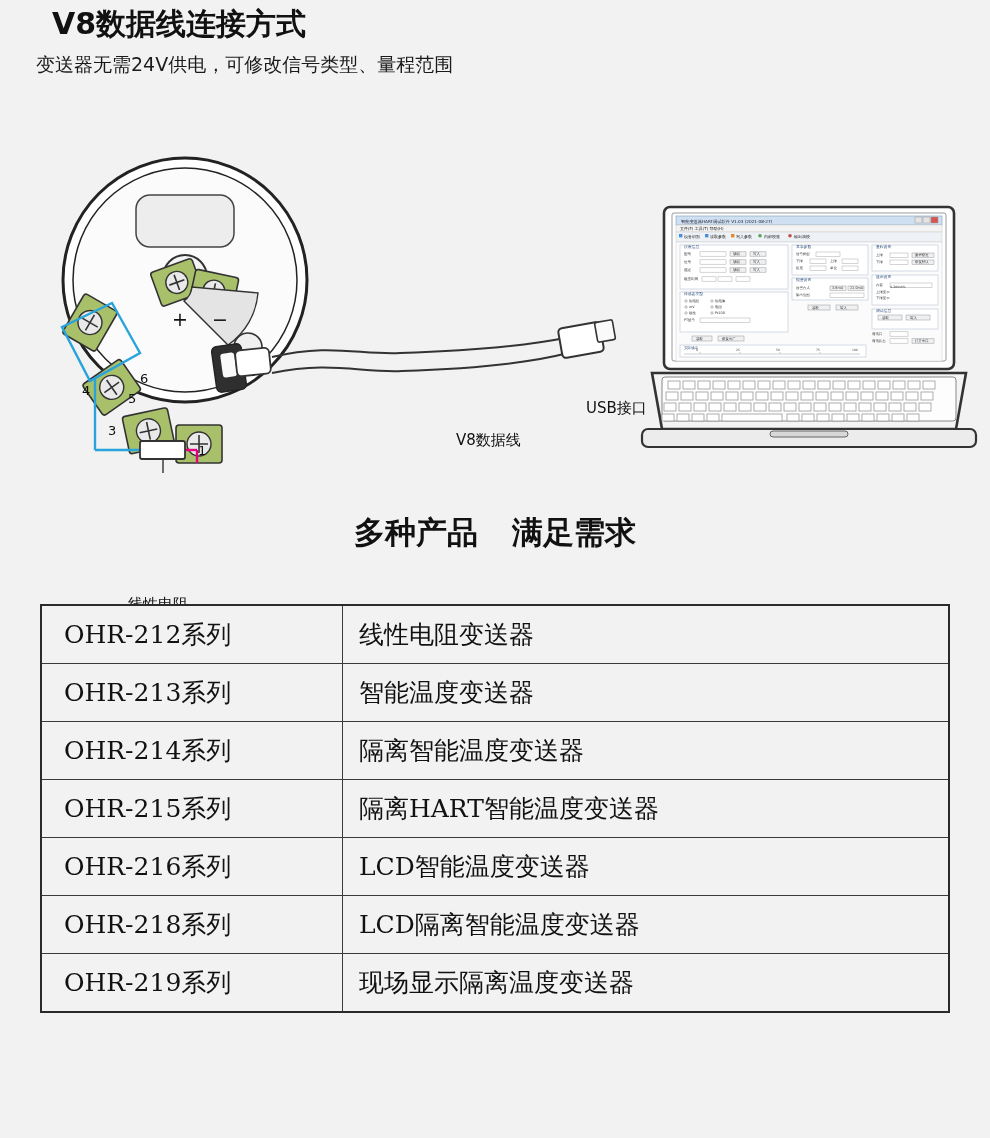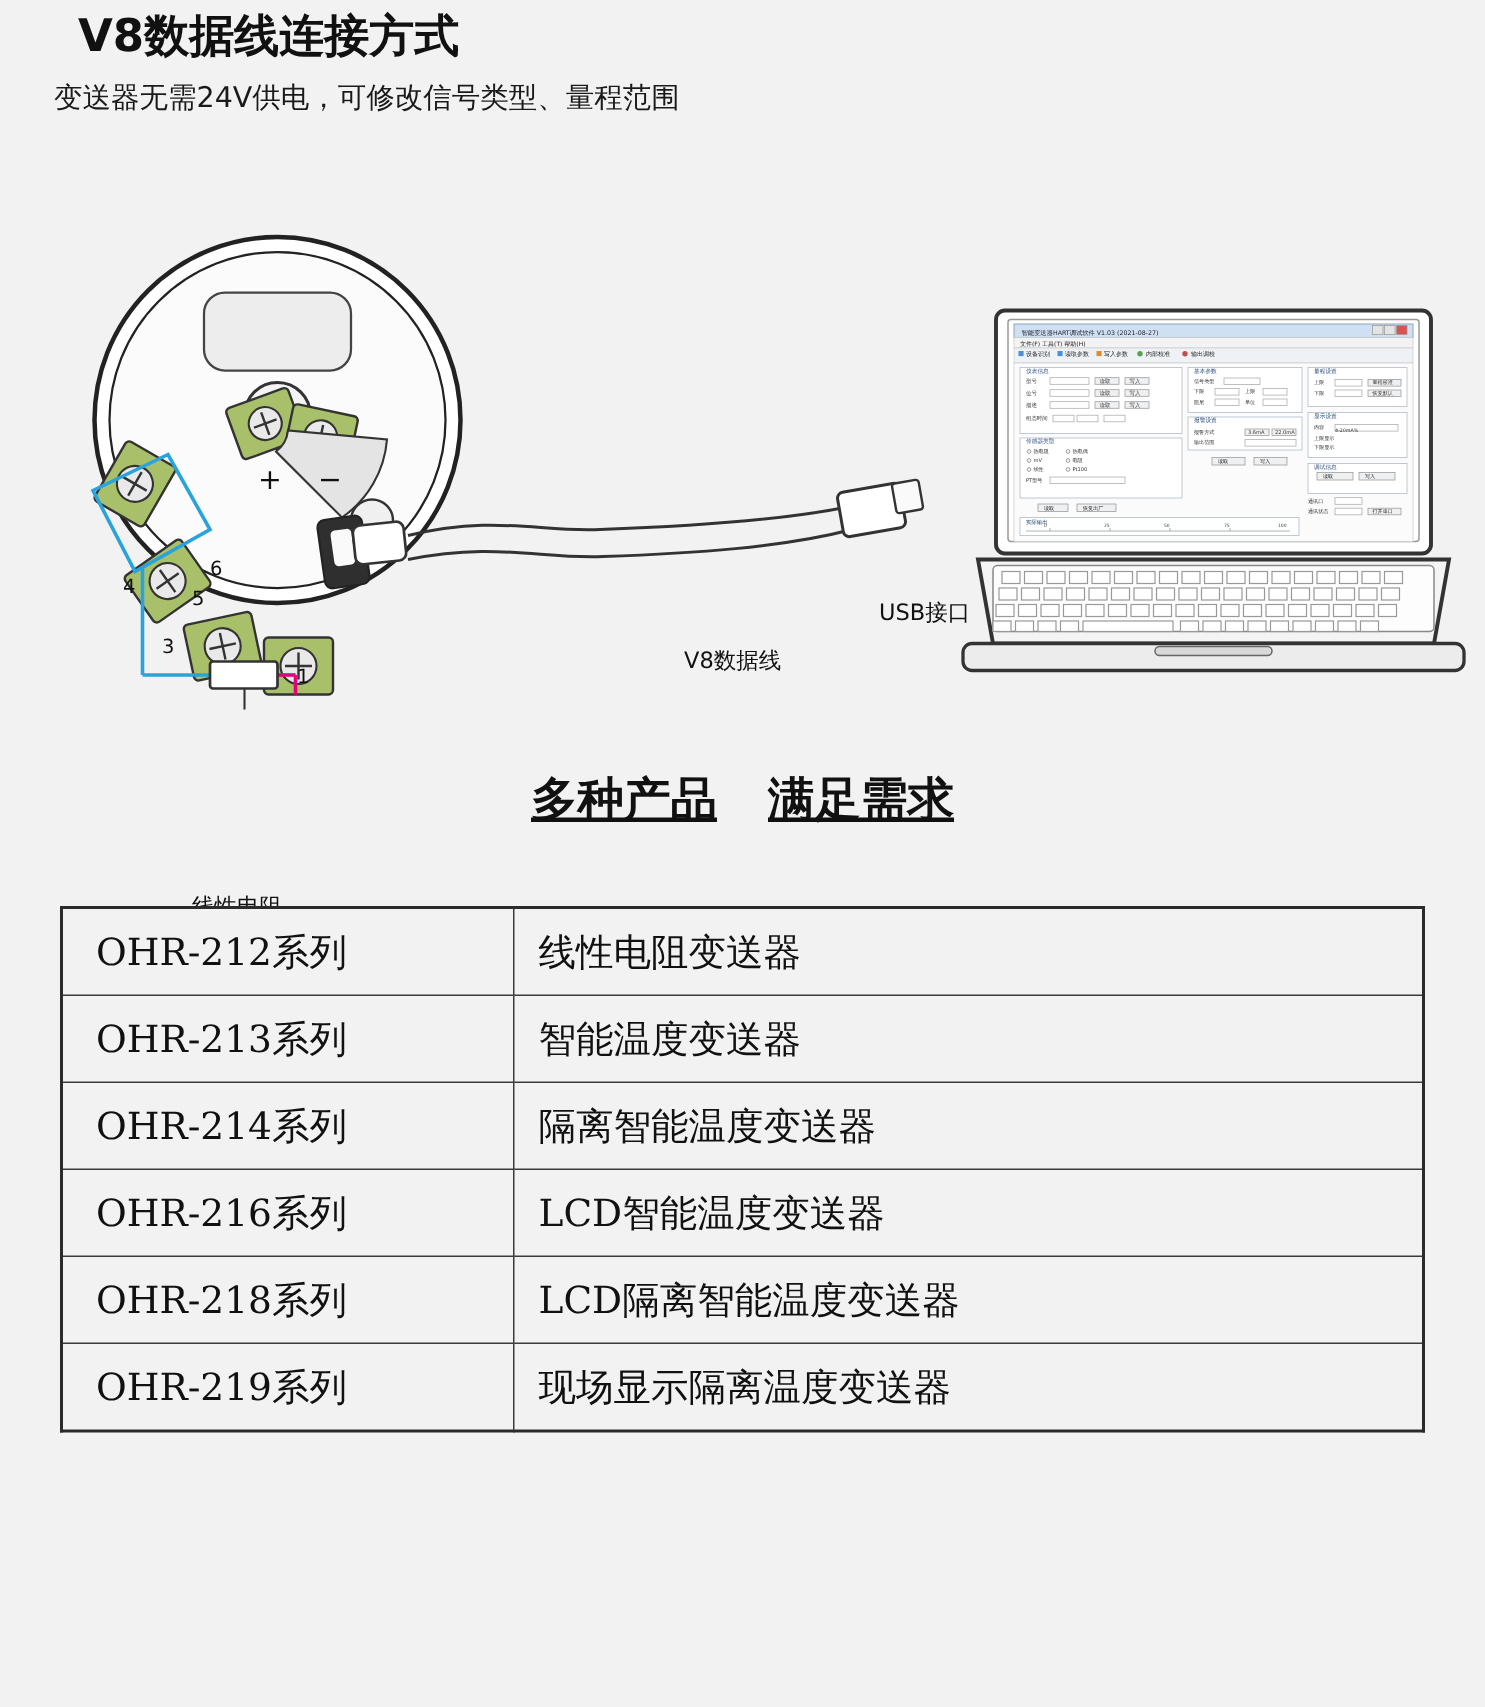--- a/index.html
+++ b/index.html
@@ -59,21 +59,20 @@
   .sec-title {
     position: absolute;
     left: 0;
     top: 512px;
     width: 990px;
     text-align: center;
     font-size: 31px;
     font-weight: bold;
     color: #111;
     font-family: "DejaVu Sans", "Liberation Sans", sans-serif;
-    text-decoration: underline;
   }
   .sec-title span.gap { display: inline-block; width: 34px; }
 
   
   .prod-table {
     position: absolute;
     left: 40px;
     top: 604px;
     width: 910px;
     border-collapse: collapse;
@@ -474,20 +473,24 @@
     </tr>
     <tr>
       <td class="c1">OHR-213系列</td>
       <td class="c2">智能温度变送器</td>
     </tr>
     <tr>
       <td class="c1">OHR-214系列</td>
       <td class="c2">隔离智能温度变送器</td>
     </tr>
     <tr>
+      <td class="c1">OHR-215系列</td>
+      <td class="c2">隔离HART智能温度变送器</td>
+    </tr>
+    <tr>
       <td class="c1">OHR-216系列</td>
       <td class="c2">LCD智能温度变送器</td>
     </tr>
     <tr>
       <td class="c1">OHR-218系列</td>
       <td class="c2">LCD隔离智能温度变送器</td>
     </tr>
     <tr>
       <td class="c1">OHR-219系列</td>
       <td class="c2">现场显示隔离温度变送器</td>

